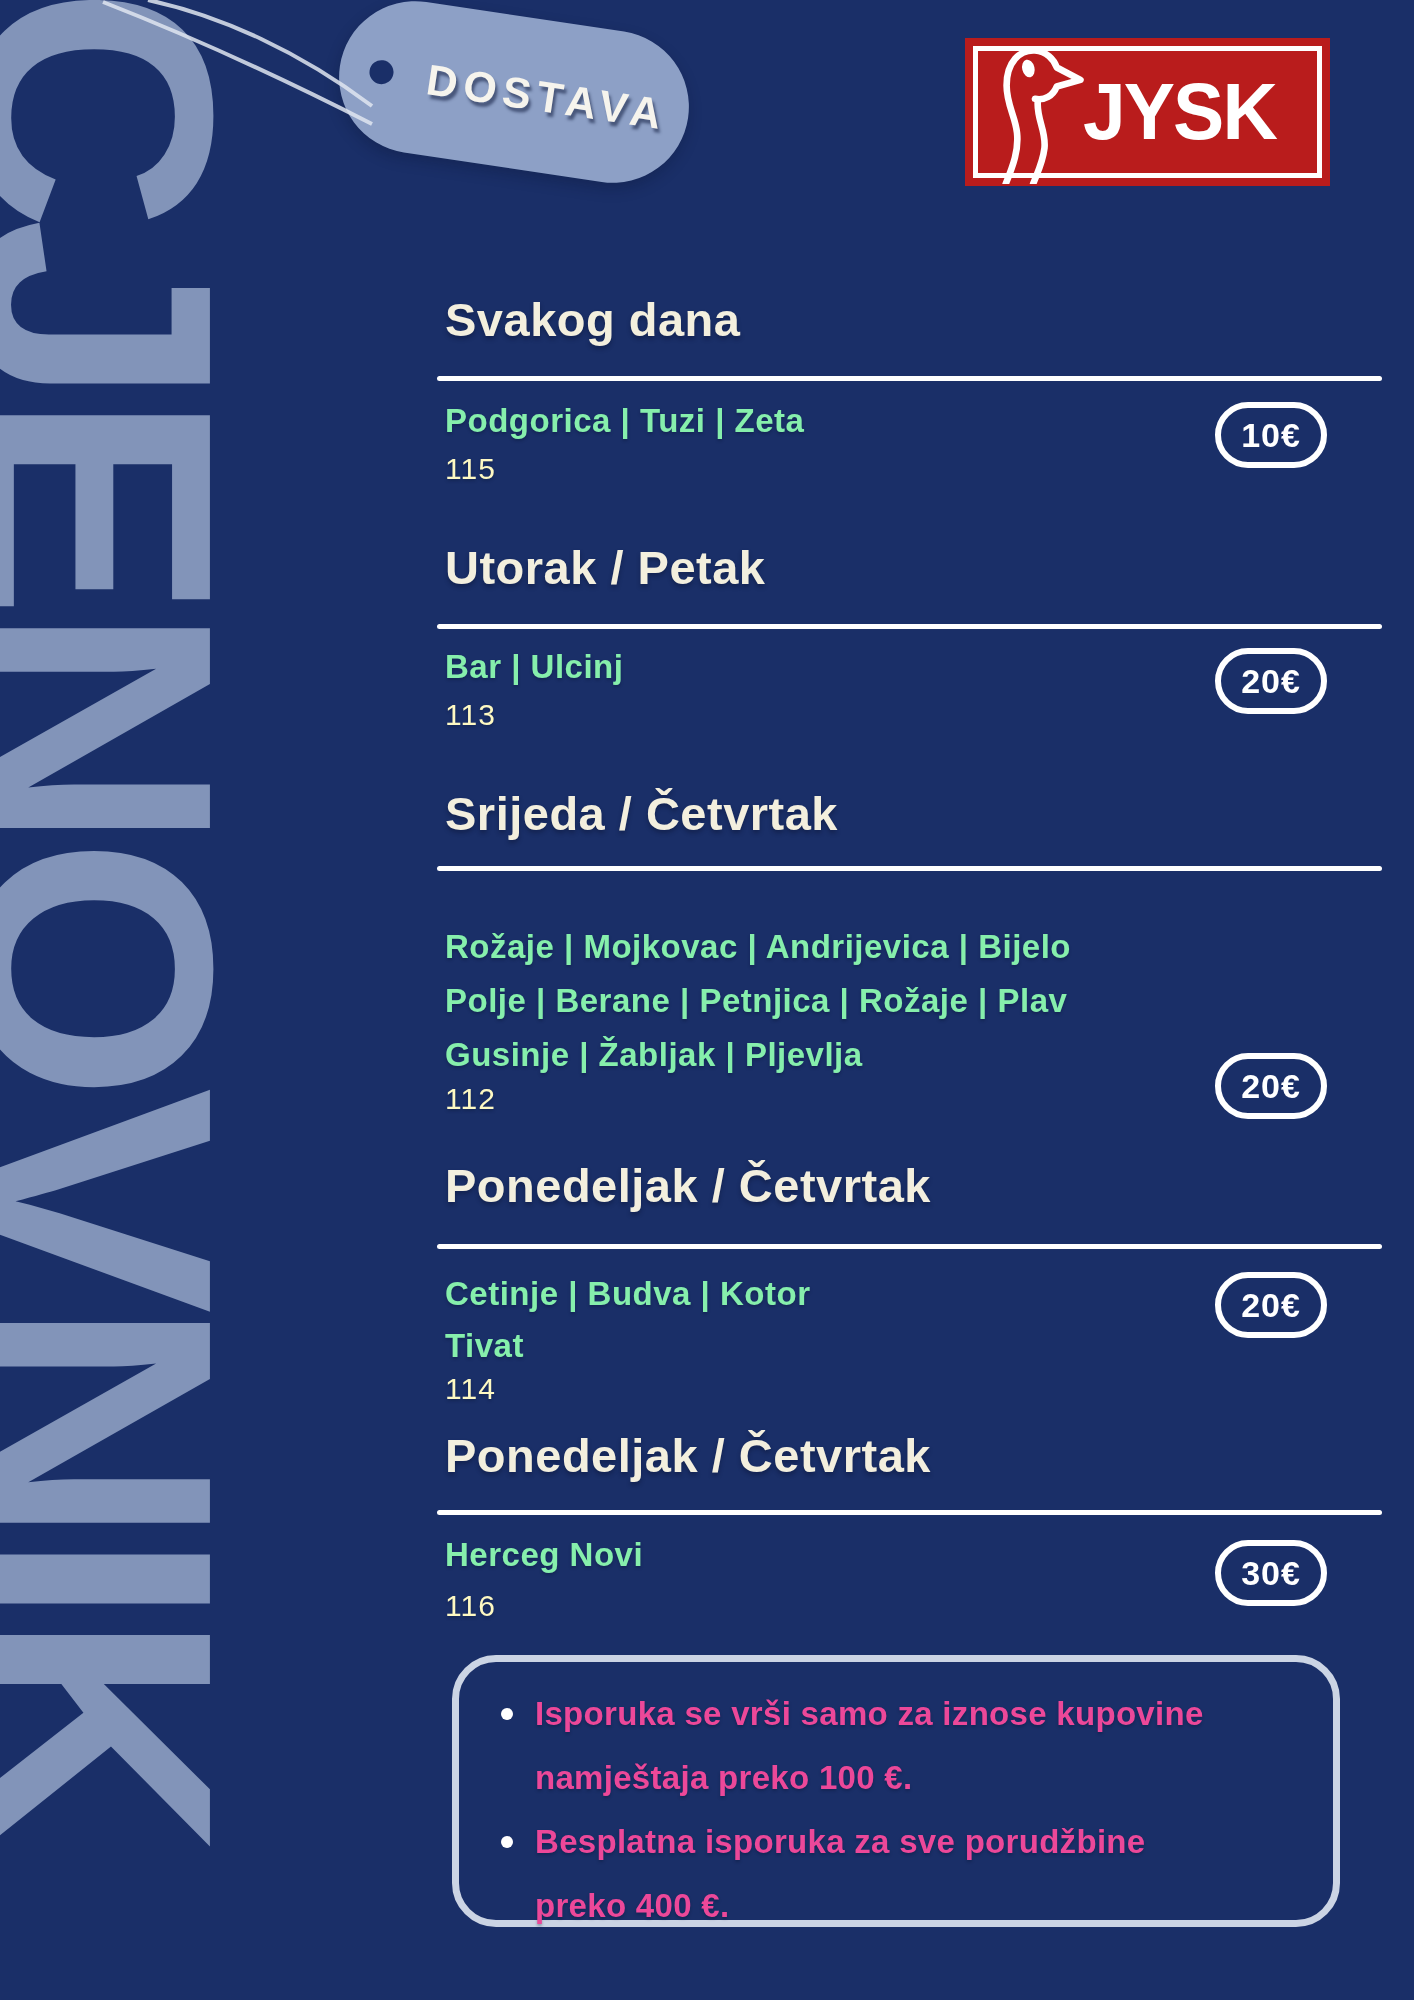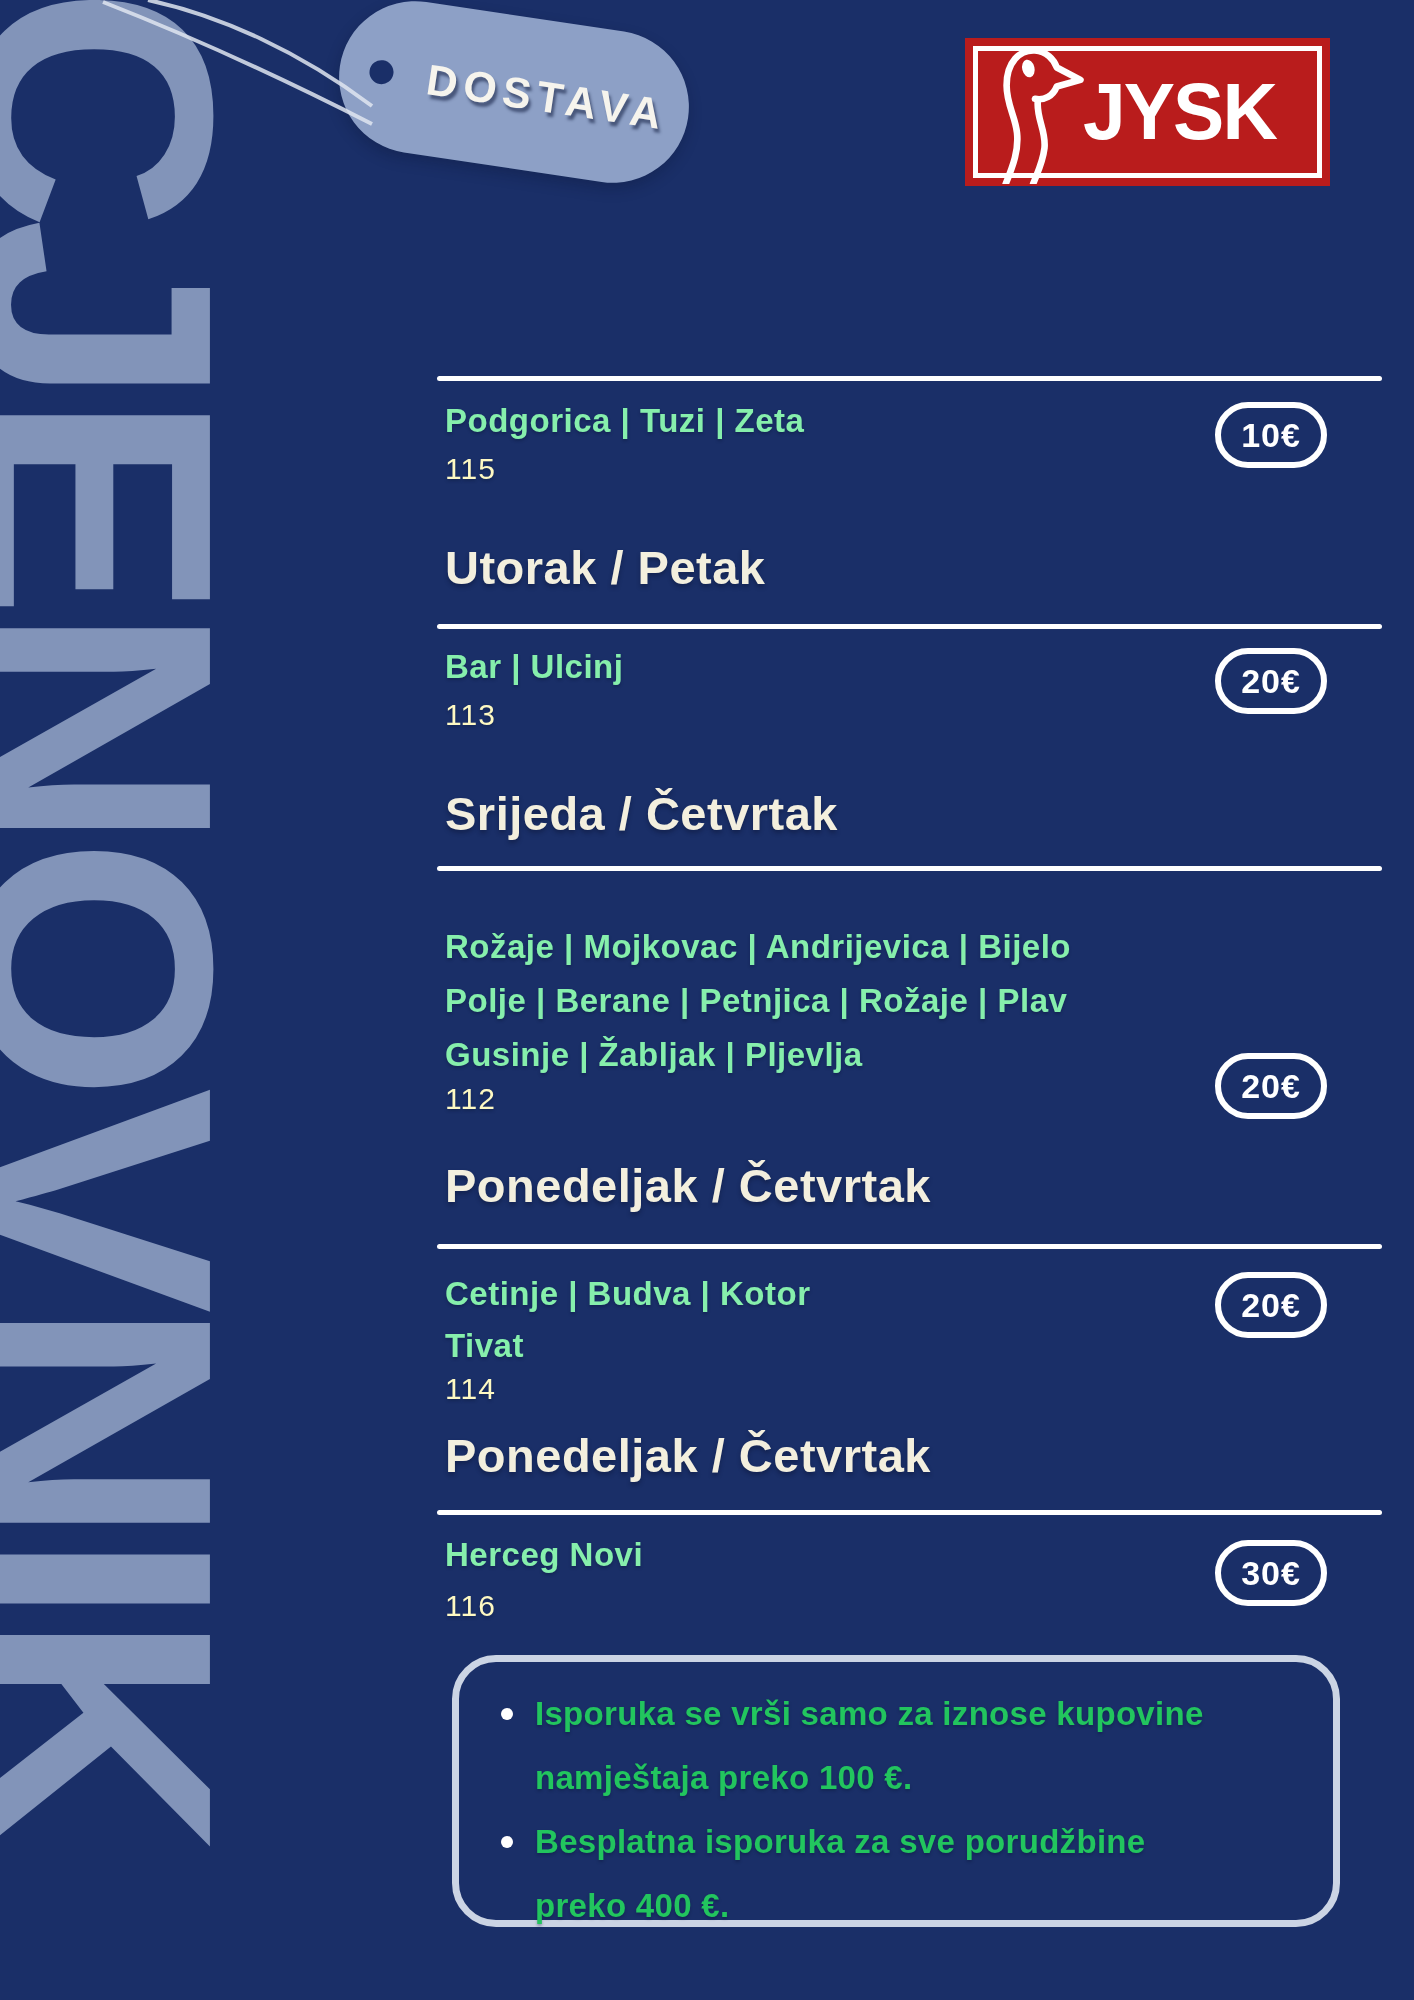--- a/index.html
+++ b/index.html
@@ -78,21 +78,21 @@
     position:absolute;left:452px;top:1655px;width:888px;height:272px;
     border:7px solid #cbd4e4;border-radius:44px;box-sizing:border-box;
     padding:20px 28px 0 42px;z-index:3;
   }
   .note-item{display:flex;align-items:flex-start;}
   .bullet-dot{
     flex:0 0 auto;width:12px;height:12px;border-radius:50%;background:#ffffff;
     margin:26px 22px 0 0;
   }
   .note-text{
-    font-size:33px;font-weight:700;color:#22c55e;line-height:64px;
+    font-size:33px;font-weight:700;color:#ec4899;line-height:64px;
     letter-spacing:0.3px;text-shadow:0 2px 3px rgba(10,20,50,.35);
   }
   .note-text span{display:block;}
 </style>
 </head>
 <body>
 
 <div id="canvas">
 
   <div class="vertical-title">CJENOVNIK</div>
@@ -112,20 +112,21 @@
     <svg class="goose" width="108" height="142" viewBox="0 0 110 150">
       <path d="M24 150 C32 130 38 114 36 96 C34 78 25 66 25 46 C25 21 39 8 55 9 C67 10 75 18 78 27 L103 40 L78 47 C74 57 65 62 55 60" fill="none" stroke="#ffffff" stroke-width="7" stroke-linecap="round" stroke-linejoin="round"></path>
       <path d="M58 62 C56 80 67 94 65 112 C63 128 57 139 53 150" fill="none" stroke="#ffffff" stroke-width="7" stroke-linecap="round"></path>
       <ellipse cx="48" cy="28" rx="6.5" ry="9.5" fill="#ffffff" transform="rotate(-14 48 28)"></ellipse>
     </svg>
     <div class="jysk-word">JYSK</div>
   </div>
 
   <div class="content">
 
+    <div class="sec-heading" style="top:292px">Svakog dana</div>
     <div class="sec-line" style="top:376px"></div>
     <div class="cities" style="top:402px">
       <span class="city-line">Podgorica | Tuzi | Zeta</span>
     </div>
     <div class="route-code" style="top:452px">115</div>
     <div class="price-pill" style="top:402px">10€</div>
 
     <div class="sec-heading" style="top:540px">Utorak / Petak</div>
     <div class="sec-line" style="top:624px"></div>
     <div class="cities" style="top:648px">

